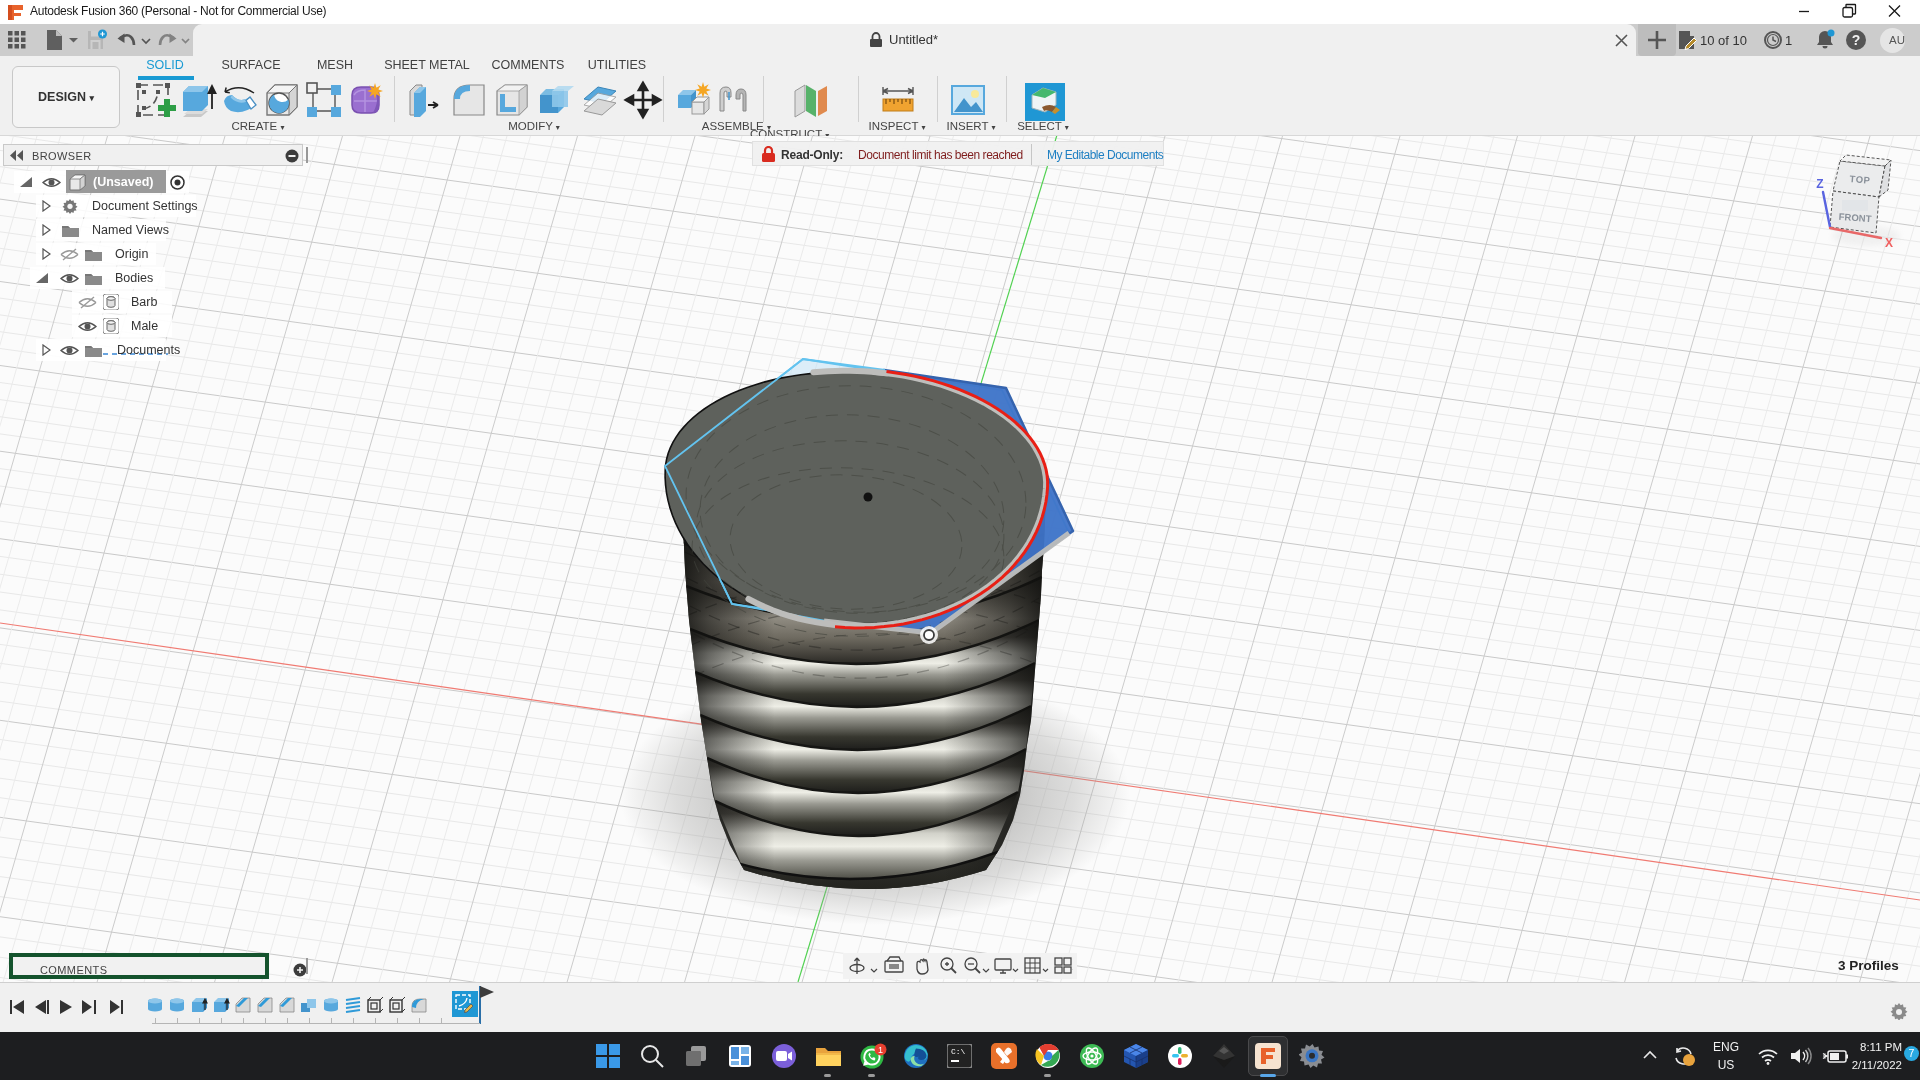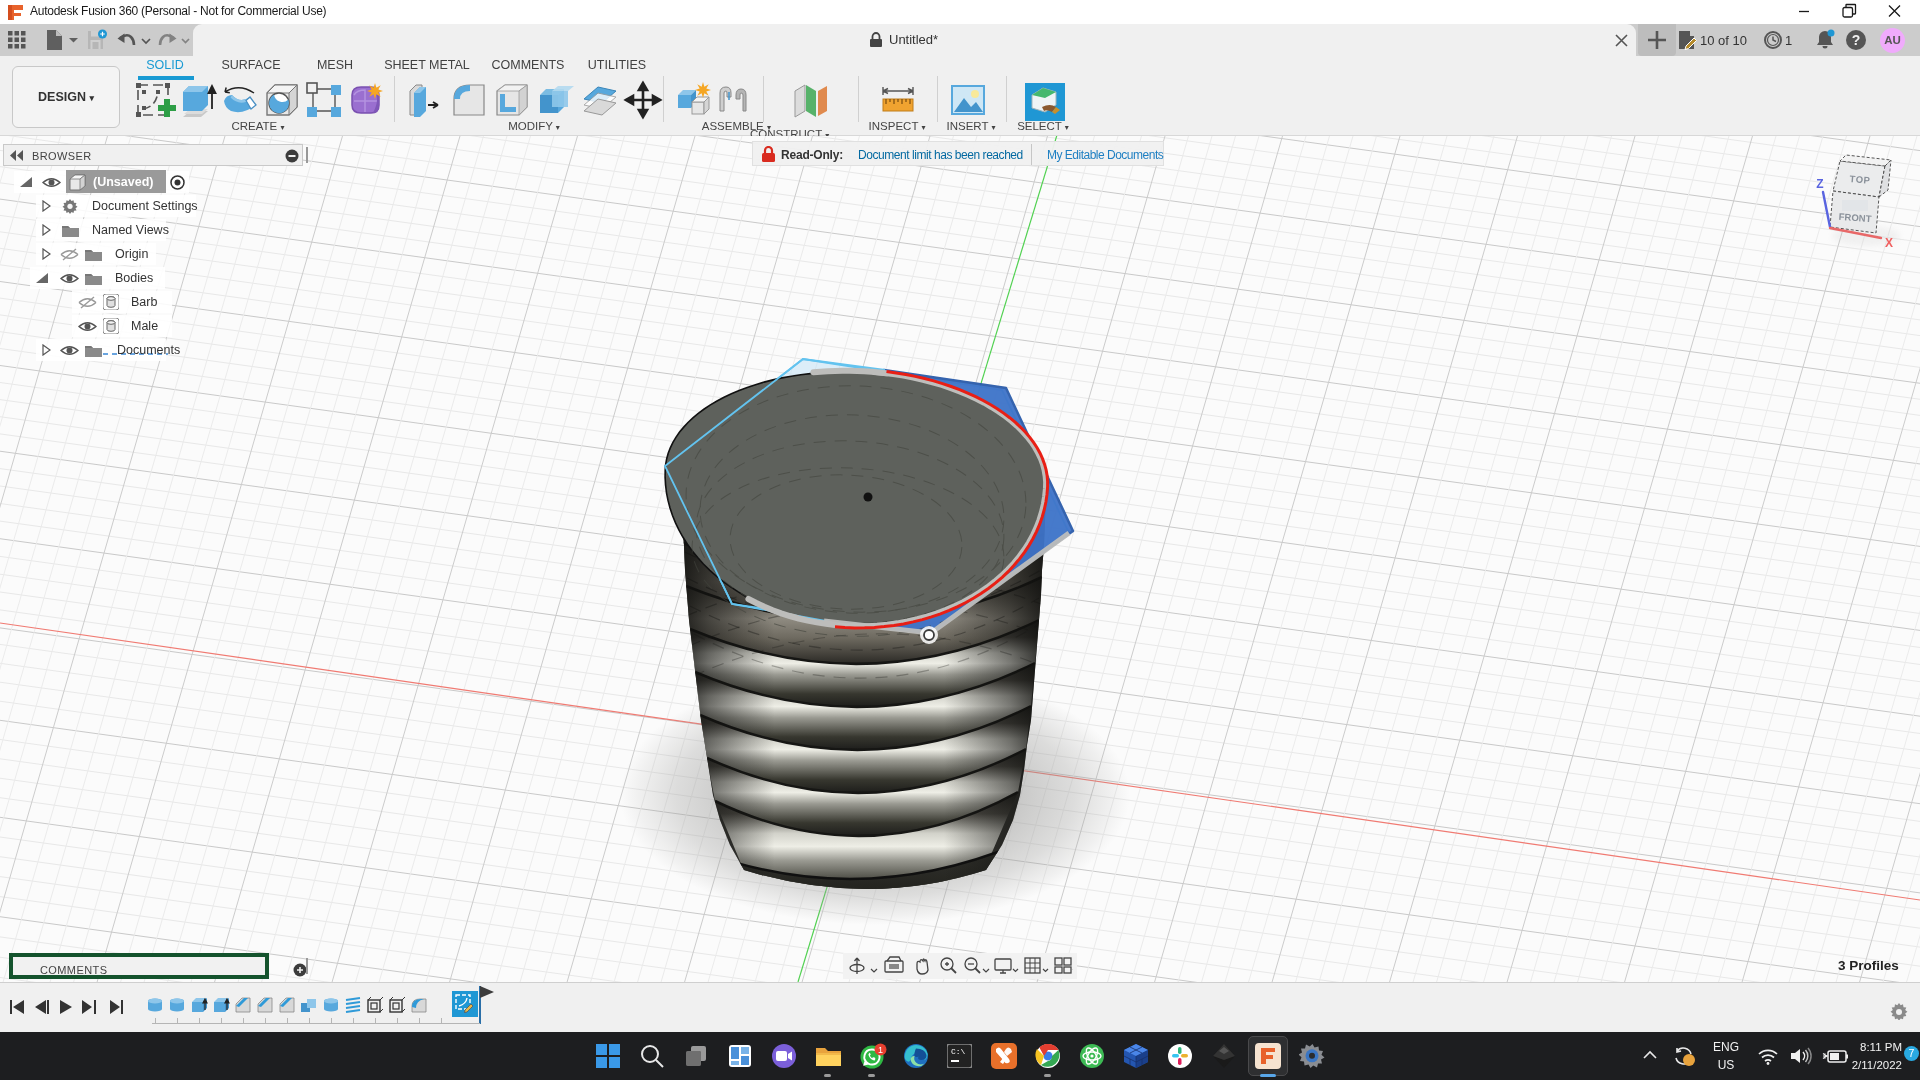--- a/index.html
+++ b/index.html
@@ -78,21 +78,21 @@
 <span class="abs" style="left:1785px;top:9px;font-size:13px;color:#333">1</span>
 <svg class="abs" style="left:1814px;top:5px" width="22" height="22">
       <path d="M11,2 a6,6 0 0 1 6,6 l0,5 l2,3 L3,16 l2,-3 l0,-5 a6,6 0 0 1 6,-6 Z" fill="#555"></path>
       <path d="M8.5,17 a2.5,2.5 0 0 0 5,0 Z" fill="#555"></path>
       <circle cx="17" cy="4" r="3.5" fill="#1f97d4"></circle>
     </svg>
 <svg class="abs" style="left:1845px;top:5px" width="22" height="22">
       <circle cx="11" cy="11" r="10" fill="#555"></circle>
       <text x="11" y="16" font-size="14" font-weight="bold" fill="#f0f0f0" text-anchor="middle">?</text>
     </svg>
-<div class="abs" style="left:1880px;top:4px;width:25px;height:25px;border-radius:50%;background:#f0abfc;color:#555;font-size:11.5px;font-weight:bold;text-align:center;line-height:25px">AU</div>
+<div class="abs" style="left:1880px;top:4px;width:25px;height:25px;border-radius:50%;background:#e5e5e5;color:#555;font-size:11.5px;font-weight:normal;text-align:right;line-height:25px">AU</div>
 </div>
 <div class="abs" style="left:0;top:56px;width:1920px;height:80px;background:#f0f0f0;border-bottom:1px solid #d8d8d8">
     <div class="abs" style="left:12px;top:10px;width:108px;height:62px;border:1px solid #c8c8c8;border-radius:6px;background:#f4f4f4"></div>
     <div class="abs" style="left:12px;top:10px;width:108px;height:62px;font-size:12.5px;font-weight:bold;color:#333;text-align:center;line-height:62px">DESIGN <span style="font-size:9px">▾</span></div>
     <div class="abs" style="left:135px;top:2px;width:60px;text-align:center;font-size:12.5px;color:#189ad3">SOLID</div>
     <div class="abs" style="left:213px;top:2px;width:76px;text-align:center;font-size:12.5px;color:#414141">SURFACE</div>
     <div class="abs" style="left:309px;top:2px;width:52px;text-align:center;font-size:12.5px;color:#414141">MESH</div>
     <div class="abs" style="left:373px;top:2px;width:108px;text-align:center;font-size:12.5px;color:#414141">SHEET METAL</div>
     <div class="abs" style="left:490px;top:2px;width:76px;text-align:center;font-size:12.5px;color:#414141">COMMENTS</div>
     <div class="abs" style="left:571px;top:2px;width:92px;text-align:center;font-size:12.5px;color:#414141">UTILITIES</div>
@@ -573,21 +573,21 @@
 <path d="M1830,228 L1881,238" stroke="#e86868" stroke-width="2.4" stroke-linecap="round"></path>
 <text x="1885" y="247" font-size="12" font-weight="bold" fill="#f06060">X</text>
 </g>
 </svg>
 <div class="abs" style="left:752px;top:141px;width:412px;height:25px;background:rgba(240,240,240,0.95);border:1px solid #e0e0e0">
 <svg class="abs" style="left:8px;top:4px" width="15" height="17">
       <rect x="1" y="7" width="13" height="9" rx="1.5" fill="#d92b1f"></rect>
       <path d="M4,7 L4,4.5 a3.5,3.5 0 0 1 7,0 L11,7" fill="none" stroke="#d92b1f" stroke-width="2.2"></path>
     </svg>
 <span class="abs" style="left:28px;top:6px;font-size:12px;font-weight:bold;color:#333;letter-spacing:-0.2px">Read-Only:</span>
-<span class="abs" style="left:105px;top:6px;font-size:12px;color:#0369a1;white-space:nowrap;letter-spacing:-0.45px">Document limit has been reached</span>
+<span class="abs" style="left:105px;top:6px;font-size:12px;color:#7f1d1d;white-space:nowrap;letter-spacing:-0.45px">Document limit has been reached</span>
 <div class="abs" style="left:278px;top:2px;width:1px;height:21px;background:#c6c6c6"></div>
 <span class="abs" style="left:294px;top:6px;font-size:12px;color:#1e7fc2;white-space:nowrap;letter-spacing:-0.5px">My Editable Documents</span>
 </div>
 <div class="abs" style="left:3px;top:144px;width:300px;height:22px;background:#f0f0f0;border:1px solid #c9c9c9">
     <svg class="abs" style="left:6px;top:5px" width="16" height="11" fill="#555">
       <path d="M6,0 L6,11 L0,5.5 Z"></path>
       <path d="M13,0 L13,11 L7,5.5 Z"></path>
     </svg>
     <span class="abs" style="left:28px;top:5px;font-size:11px;color:#444;letter-spacing:0.4px">BROWSER</span>
     <svg class="abs" style="left:281px;top:4px" width="14" height="14">

